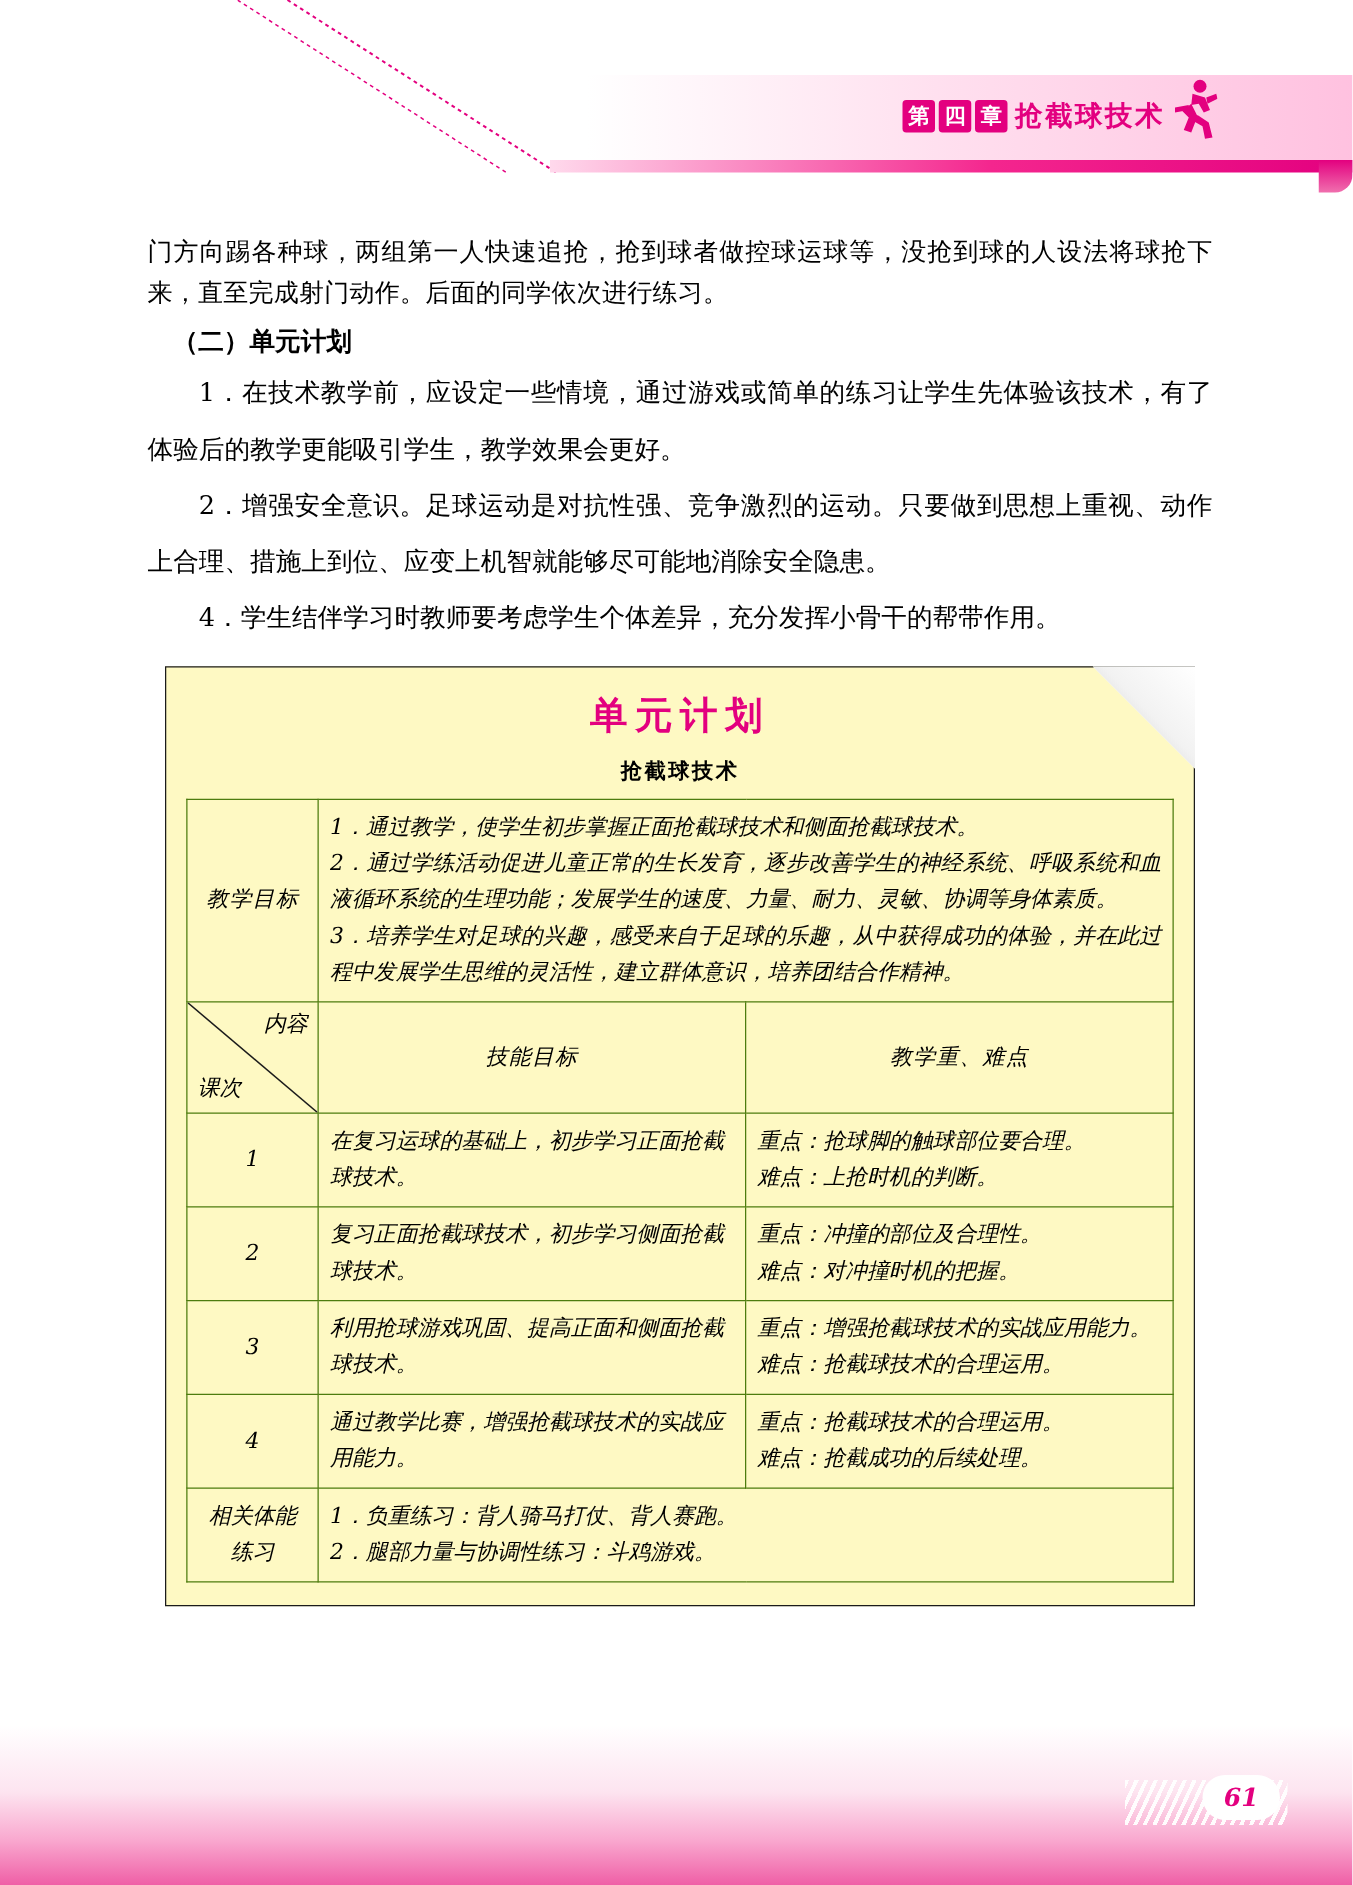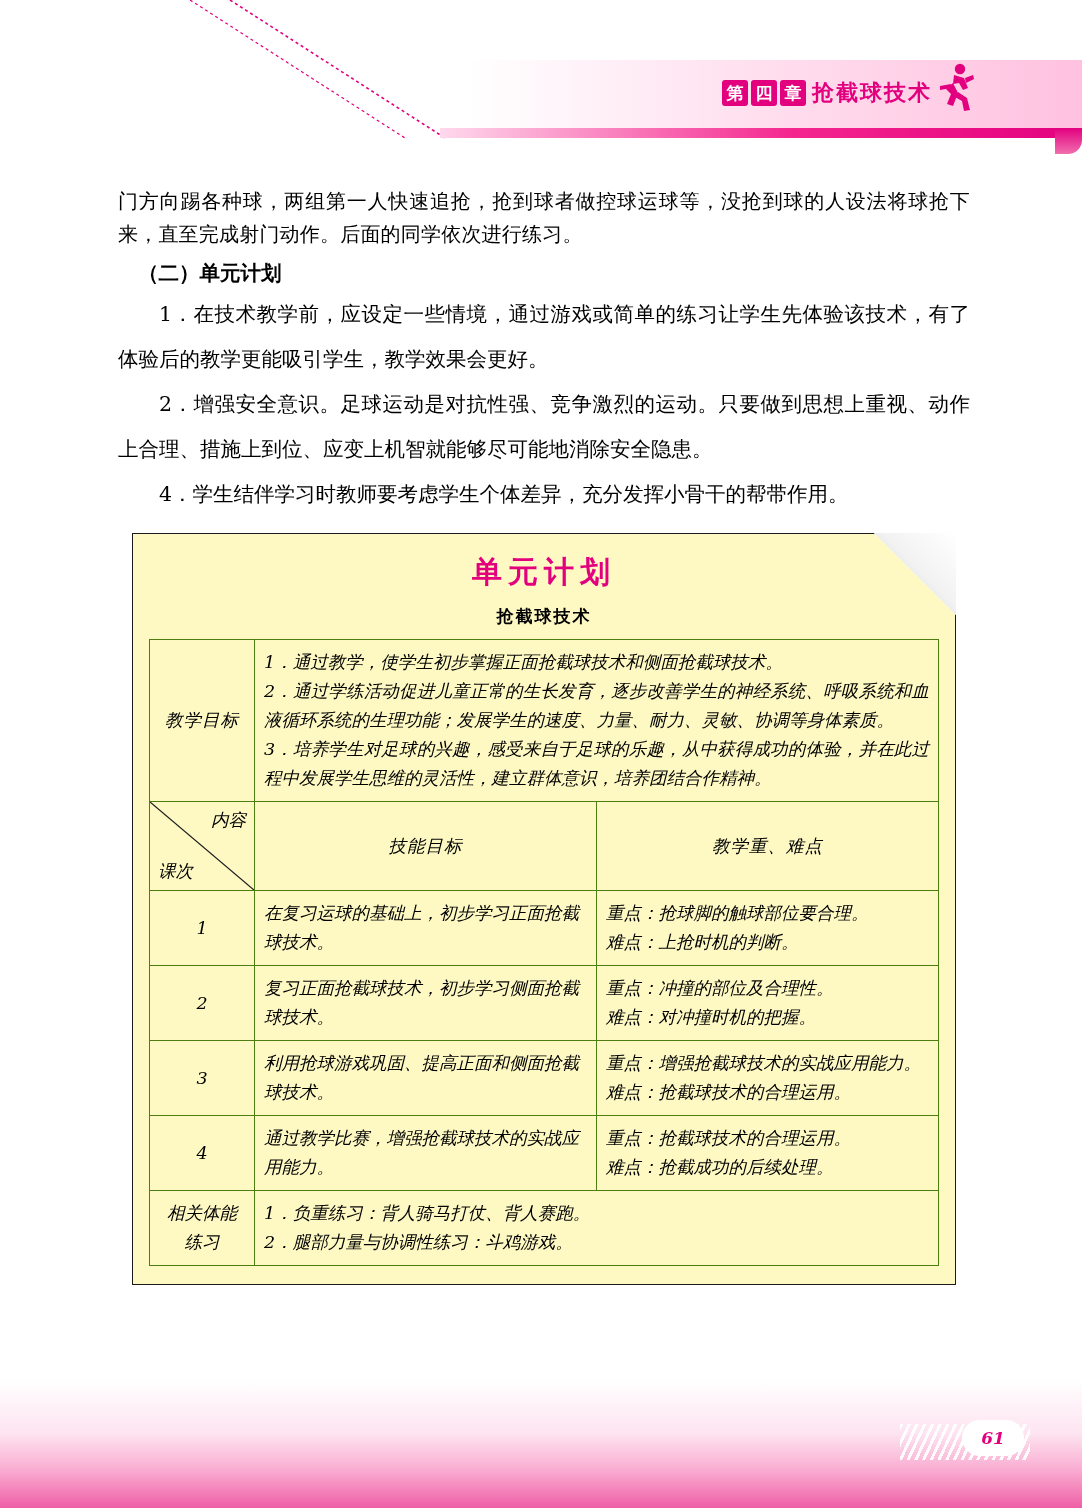--- a/index.html
+++ b/index.html
@@ -258,21 +258,21 @@
   }
   .page-bubble {
     position: absolute;
     right: 6px; bottom: 4px;
     width: 62px; height: 36px;
     background: #ffffff;
     border-radius: 18px;
     color: #e3007f;
     font-weight: bold;
     font-style: italic;
-    font-size: 17px;
+    font-size: 20px;
     text-align: center;
     line-height: 36px;
     font-family: "DejaVu Serif", "Liberation Serif", serif;
   }
 </style>
 </head>
 <body>
 
 <div class="page-header">
   <svg class="header-diag" viewBox="0 0 300 140" preserveAspectRatio="none">

